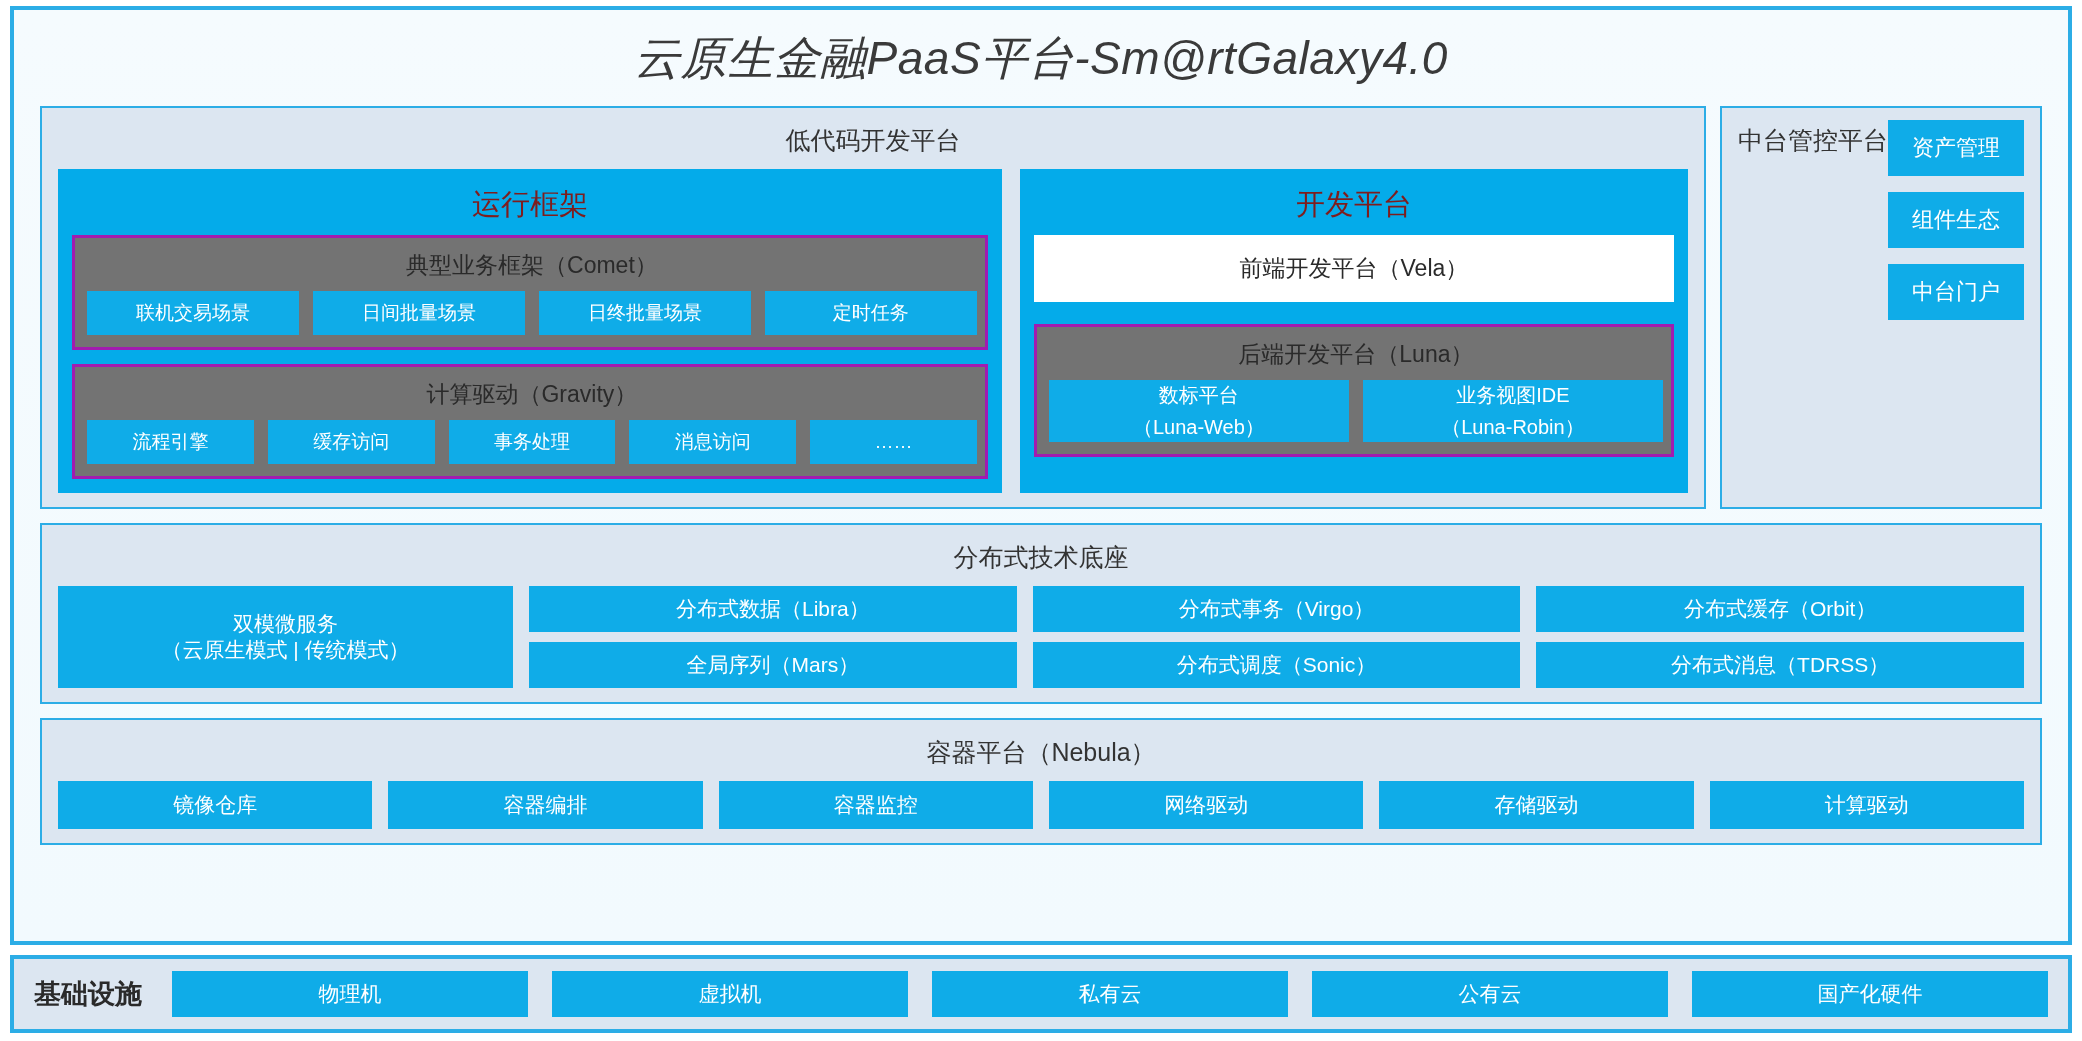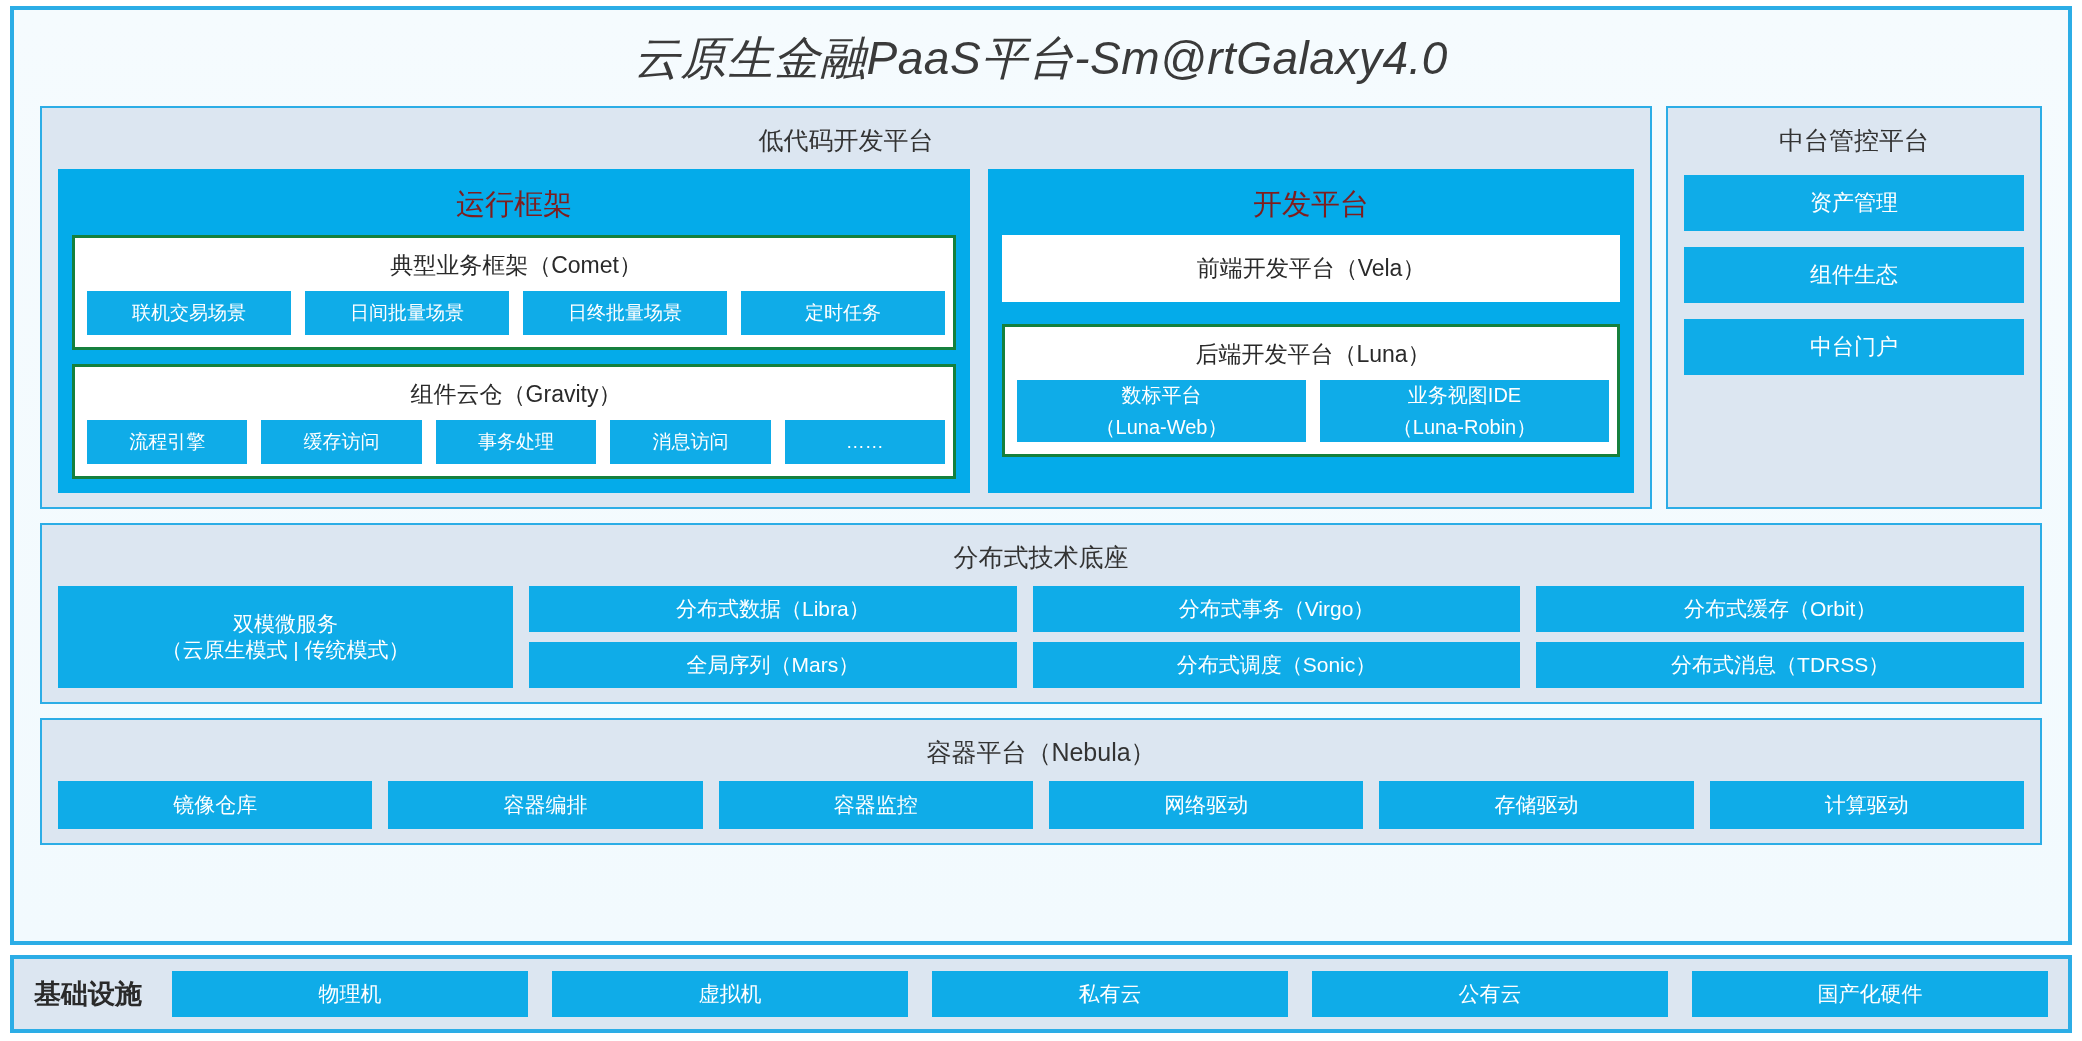--- a/index.html
+++ b/index.html
@@ -46,43 +46,43 @@
     text-align: center;
     font-size: 25px;
     color: #333333;
     padding: 4px 0 12px 0;
     white-space: nowrap;
   }
 
   
   .upper-row { display: flex; gap: 14px; align-items: stretch; }
   .lowcode { flex: 1 1 auto; display: flex; flex-direction: column; }
-  .console { width: 376px; display: flex; flex-direction: column; }
+  .console { width: 322px; display: flex; flex-direction: row; }
   .console .panel-title { padding-bottom: 18px; }
 
   .lowcode-body { display: flex; gap: 18px; align-items: stretch; flex: 1 1 auto; }
 
   
   .bluecard {
     background: #04ABEA;
     padding: 10px 14px 14px 14px;
     display: flex; flex-direction: column;
   }
   .bluecard-title {
     text-align: center;
     color: #7f1d1d;
     font-size: 29px;
     padding: 6px 0 10px 0;
     white-space: nowrap;
   }
 
   
   .whitebox {
-    background: #ffffff;
-    border: 3px solid #15803d;
+    background: #737373;
+    border: 3px solid #a21caf;
     padding: 8px 8px 12px 12px;
   }
   .whitebox-title {
     text-align: center;
     font-size: 23px;
     color: #2A2A2A;
     padding: 4px 0 10px 0;
     white-space: nowrap;
   }
 
@@ -178,21 +178,21 @@
               <div class="whitebox-title">典型业务框架（Comet）</div>
               <div class="chip-row">
                 <div class="chip">联机交易场景</div>
                 <div class="chip">日间批量场景</div>
                 <div class="chip">日终批量场景</div>
                 <div class="chip">定时任务</div>
               </div>
             </div>
 
             <div class="whitebox">
-              <div class="whitebox-title">组件云仓（Gravity）</div>
+              <div class="whitebox-title">计算驱动（Gravity）</div>
               <div class="chip-row">
                 <div class="chip">流程引擎</div>
                 <div class="chip">缓存访问</div>
                 <div class="chip">事务处理</div>
                 <div class="chip">消息访问</div>
                 <div class="chip">……</div>
               </div>
             </div>
           </div>
 

